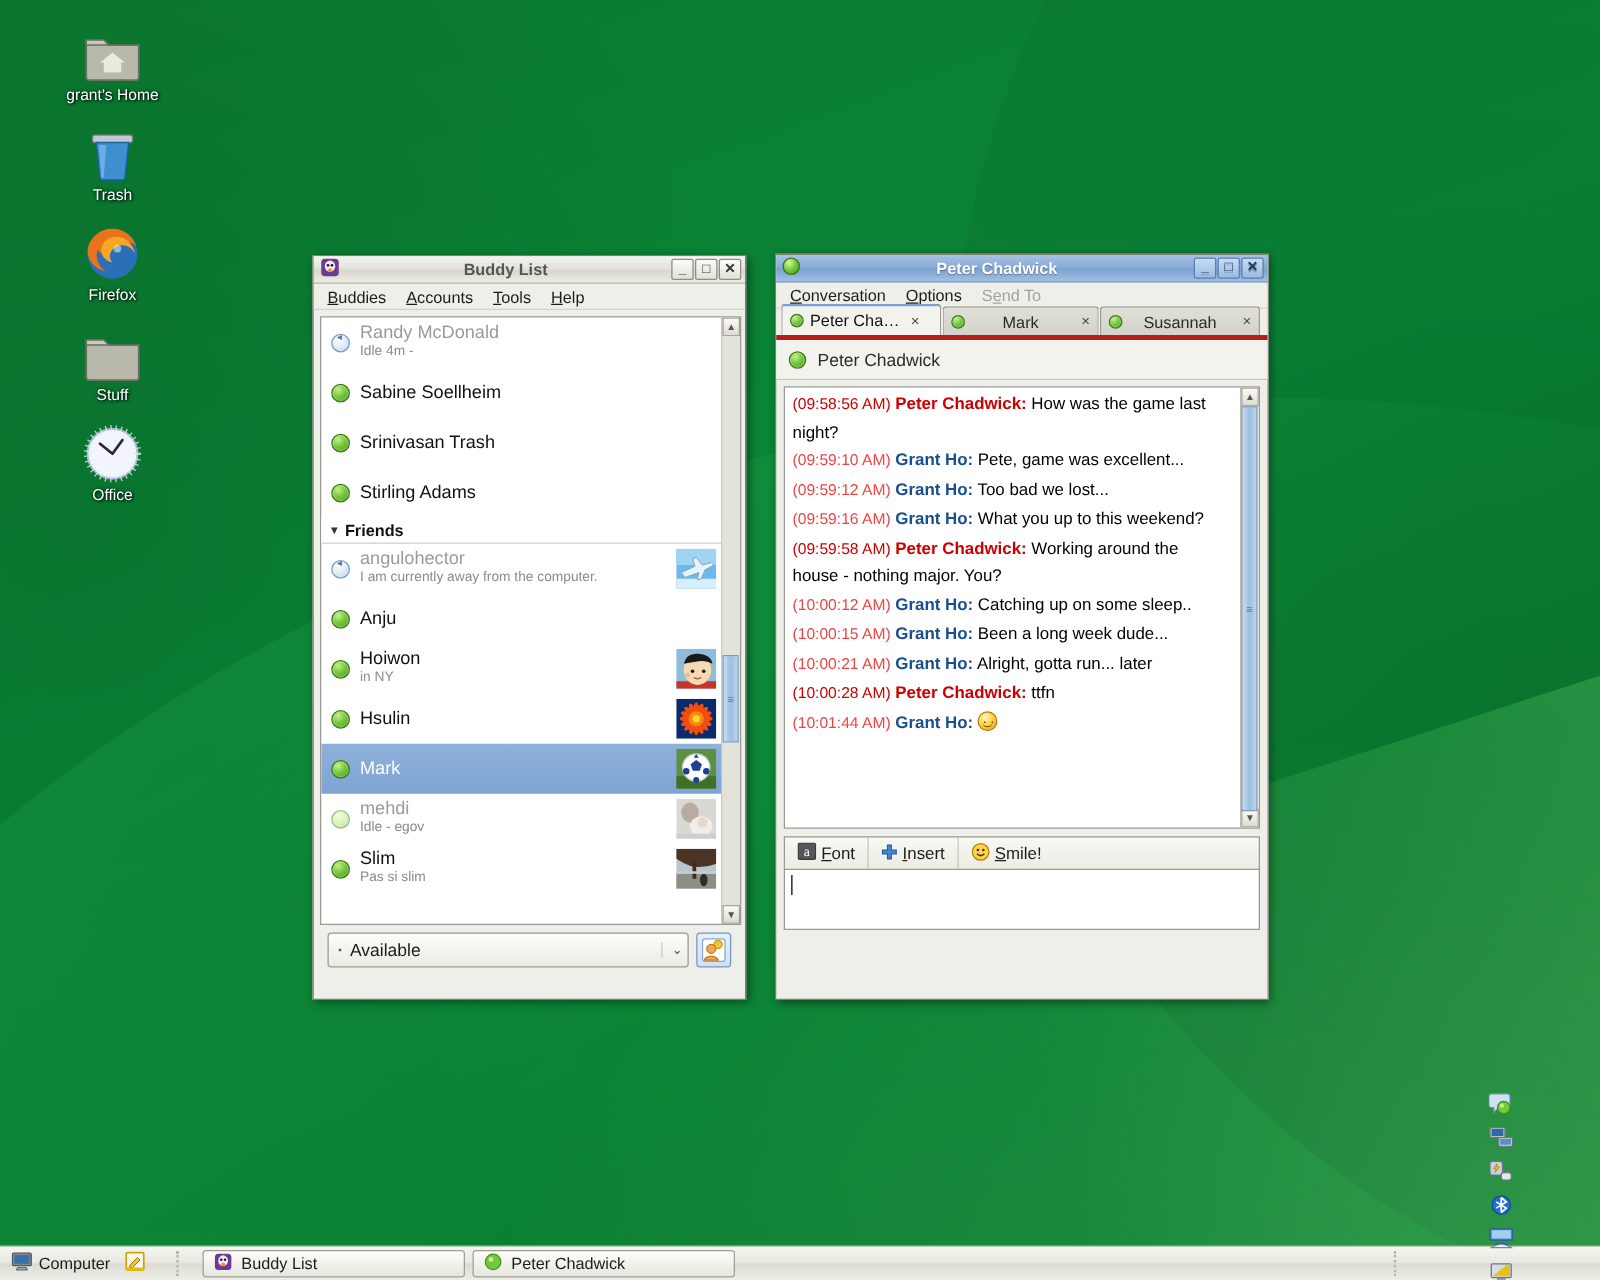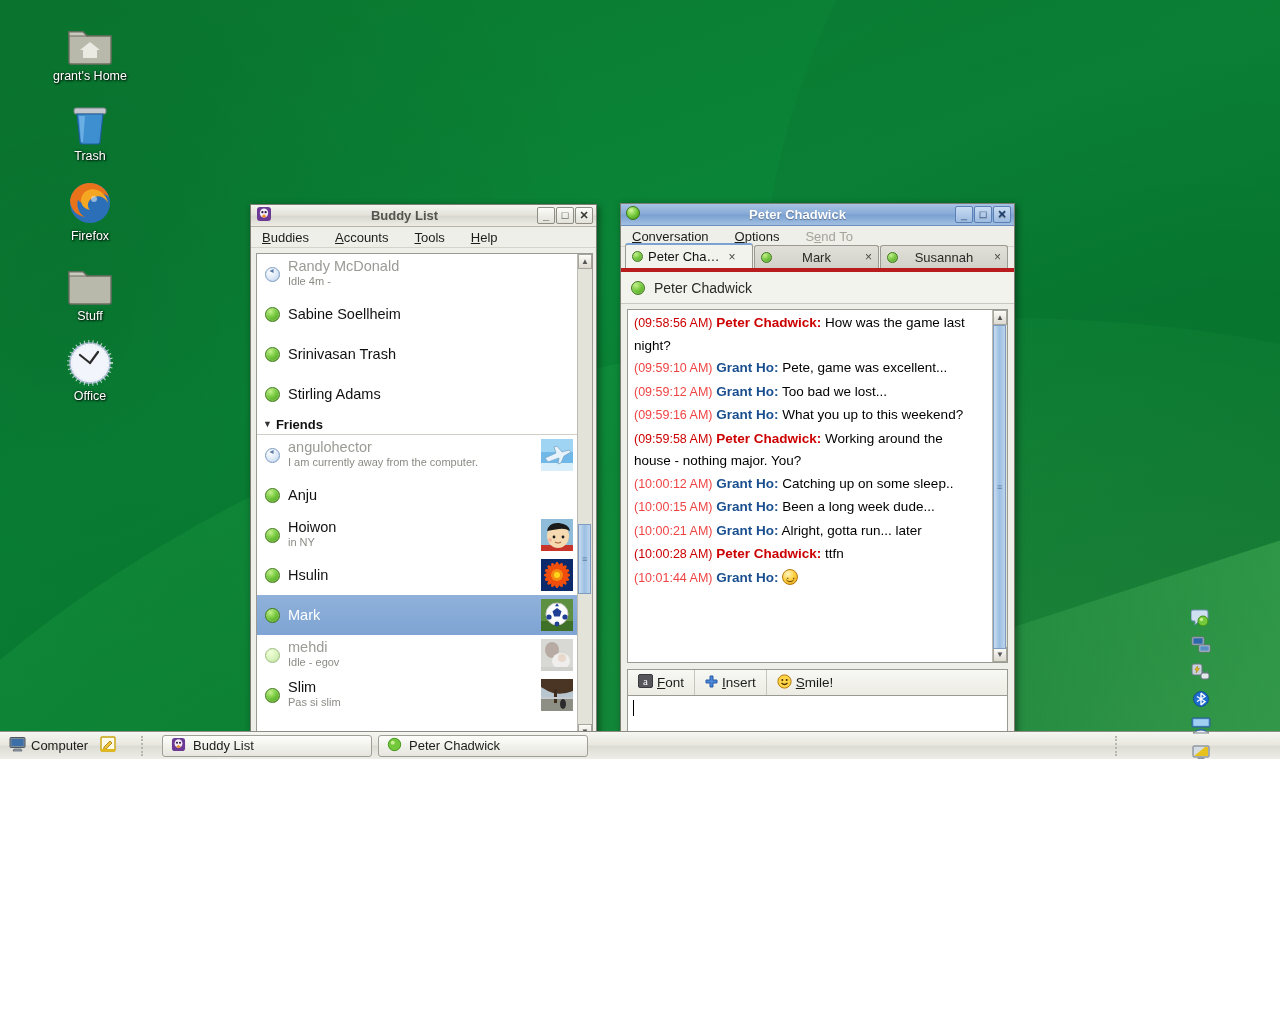--- a/index.html
+++ b/index.html
@@ -8,21 +8,21 @@
     width: 1280px; height: 1024px;
     overflow: hidden;
     font-family: "Liberation Sans", sans-serif;
     font-size: 13px;
     -webkit-font-smoothing: antialiased;
   }
 
   
   #desktop {
     position: absolute; inset: 0;
-    width: 1280px; height: 759px;
+    width: 1280px; height: 1024px;
     background:
       radial-gradient(ellipse 1500px 900px at 95% 105%, rgba(120,220,120,0.30) 0%, rgba(120,220,120,0.0) 55%),
       radial-gradient(ellipse 900px 1100px at 5% 40%, rgba(0,0,0,0.10) 0%, rgba(0,0,0,0) 60%),
       linear-gradient(160deg, #0a7a30 0%, #0a8537 40%, #067a2f 70%, #046b2a 100%);
     overflow: hidden;
   }
   #desktop .swoosh1 {
     position: absolute; left: -300px; top: 340px;
     width: 2200px; height: 1400px;
     border-radius: 50%;
@@ -88,21 +88,21 @@
     border-radius: 2px; cursor: pointer;
   }
   .titlebar.inactive .tb-btn {
     border: 1px solid #8e8e85; background: linear-gradient(to bottom,#fbfbf8,#e2e2da); color: #3a3a35;
   }
   .titlebar.active .tb-btn {
     border: 1px solid #5a80b5; background: linear-gradient(to bottom,#c8dcf2,#9dbbe0); color: #1d3d6b;
   }
 
   .menubar {
-    display: flex; align-items: center; gap: 12px;
+    display: flex; align-items: center; gap: 2px;
     height: 21px; padding: 0 4px;
     background: #efefe9;
     border-bottom: 1px solid #d4d4cb;
     font-size: 13px; color: #1c1c1a;
   }
   .menubar .mi { padding: 1px 7px; cursor: pointer; border-radius: 2px; }
   .menubar .mi.dim { color: #a3a39b; cursor: default; }
   .menubar .mi u { text-decoration: underline; }
 
   

